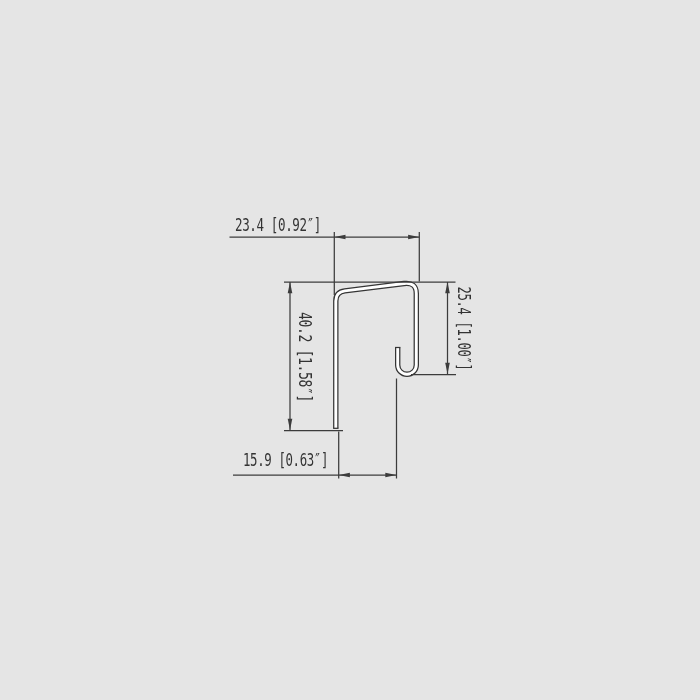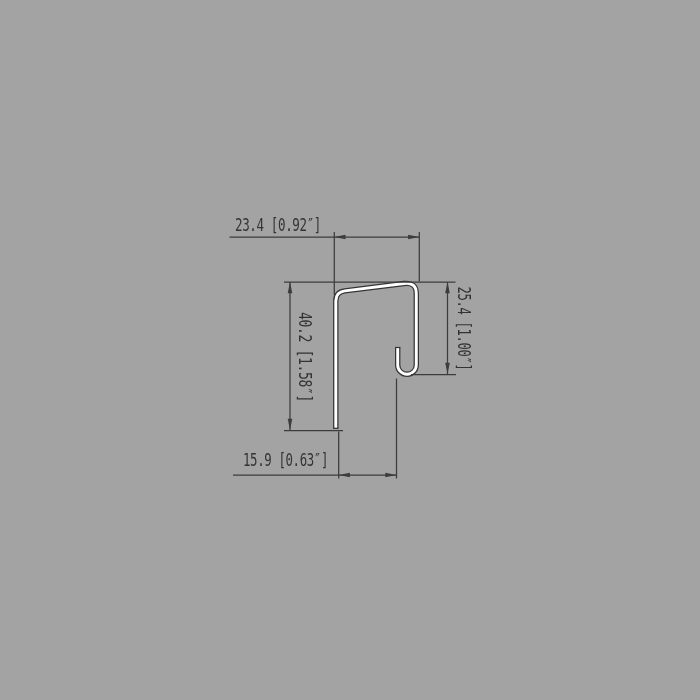--- a/index.html
+++ b/index.html
@@ -4,21 +4,21 @@
 <style>
   html, body {
     margin: 0;
     padding: 0;
     background: #ffffff;
   }
   .page {
     position: relative;
     width: 700px;
     height: 700px;
-    background: #a3a3a3;
+    background: #e5e5e5;
     overflow: hidden;
     font-family: "DejaVu Sans Mono", monospace;
   }
   svg.drawing {
     position: absolute;
     left: 0;
     top: 0;
   }
   .dim-text {
     font-family: "DejaVu Sans Mono", monospace;

